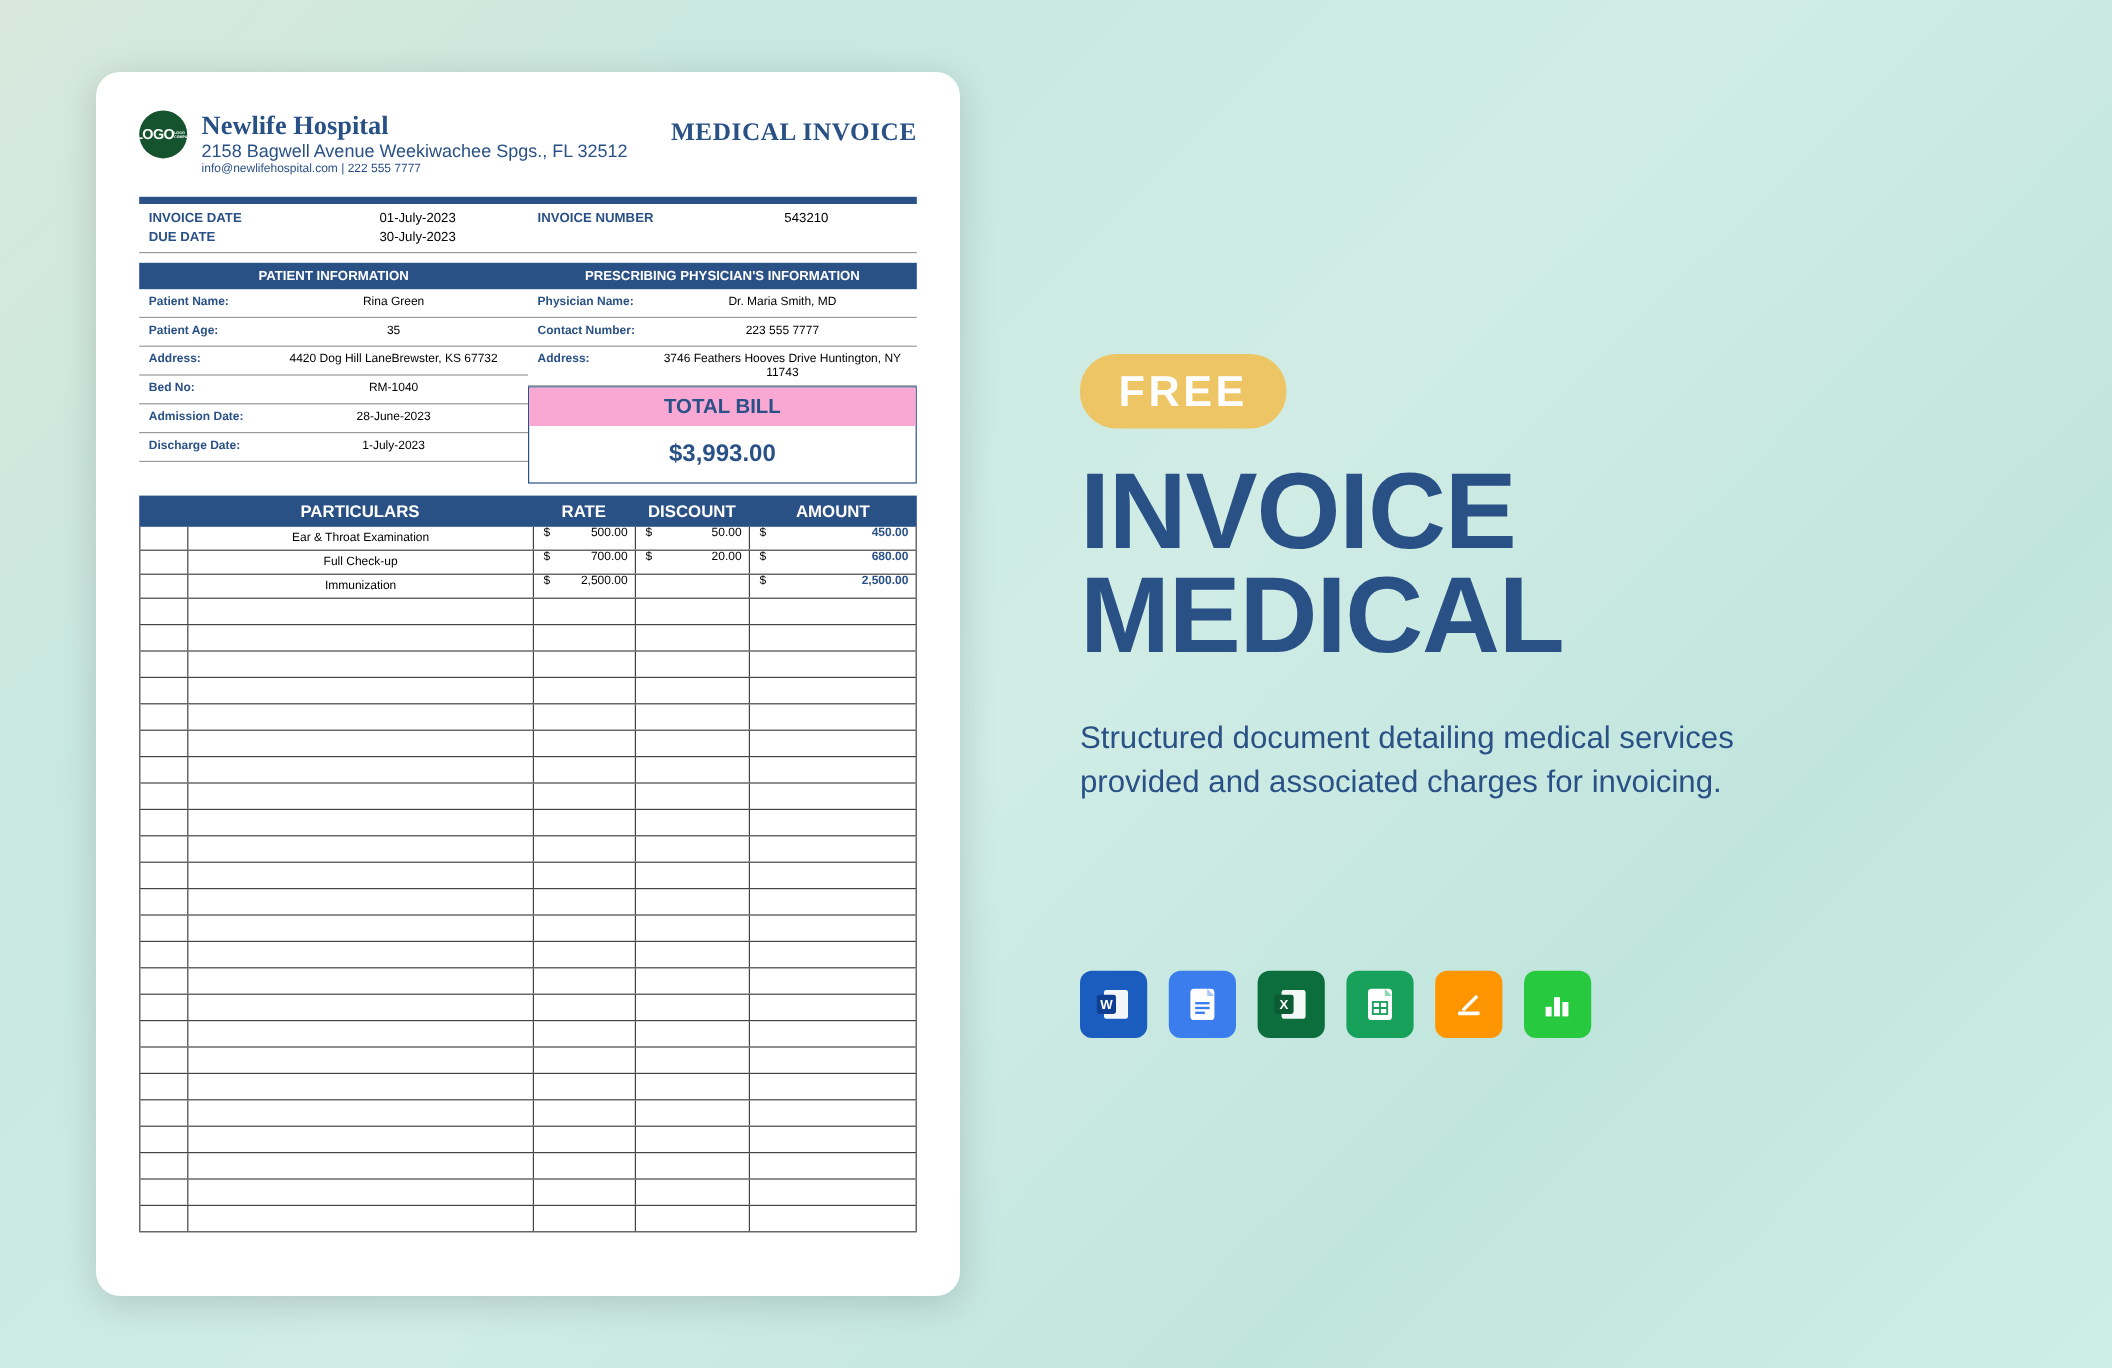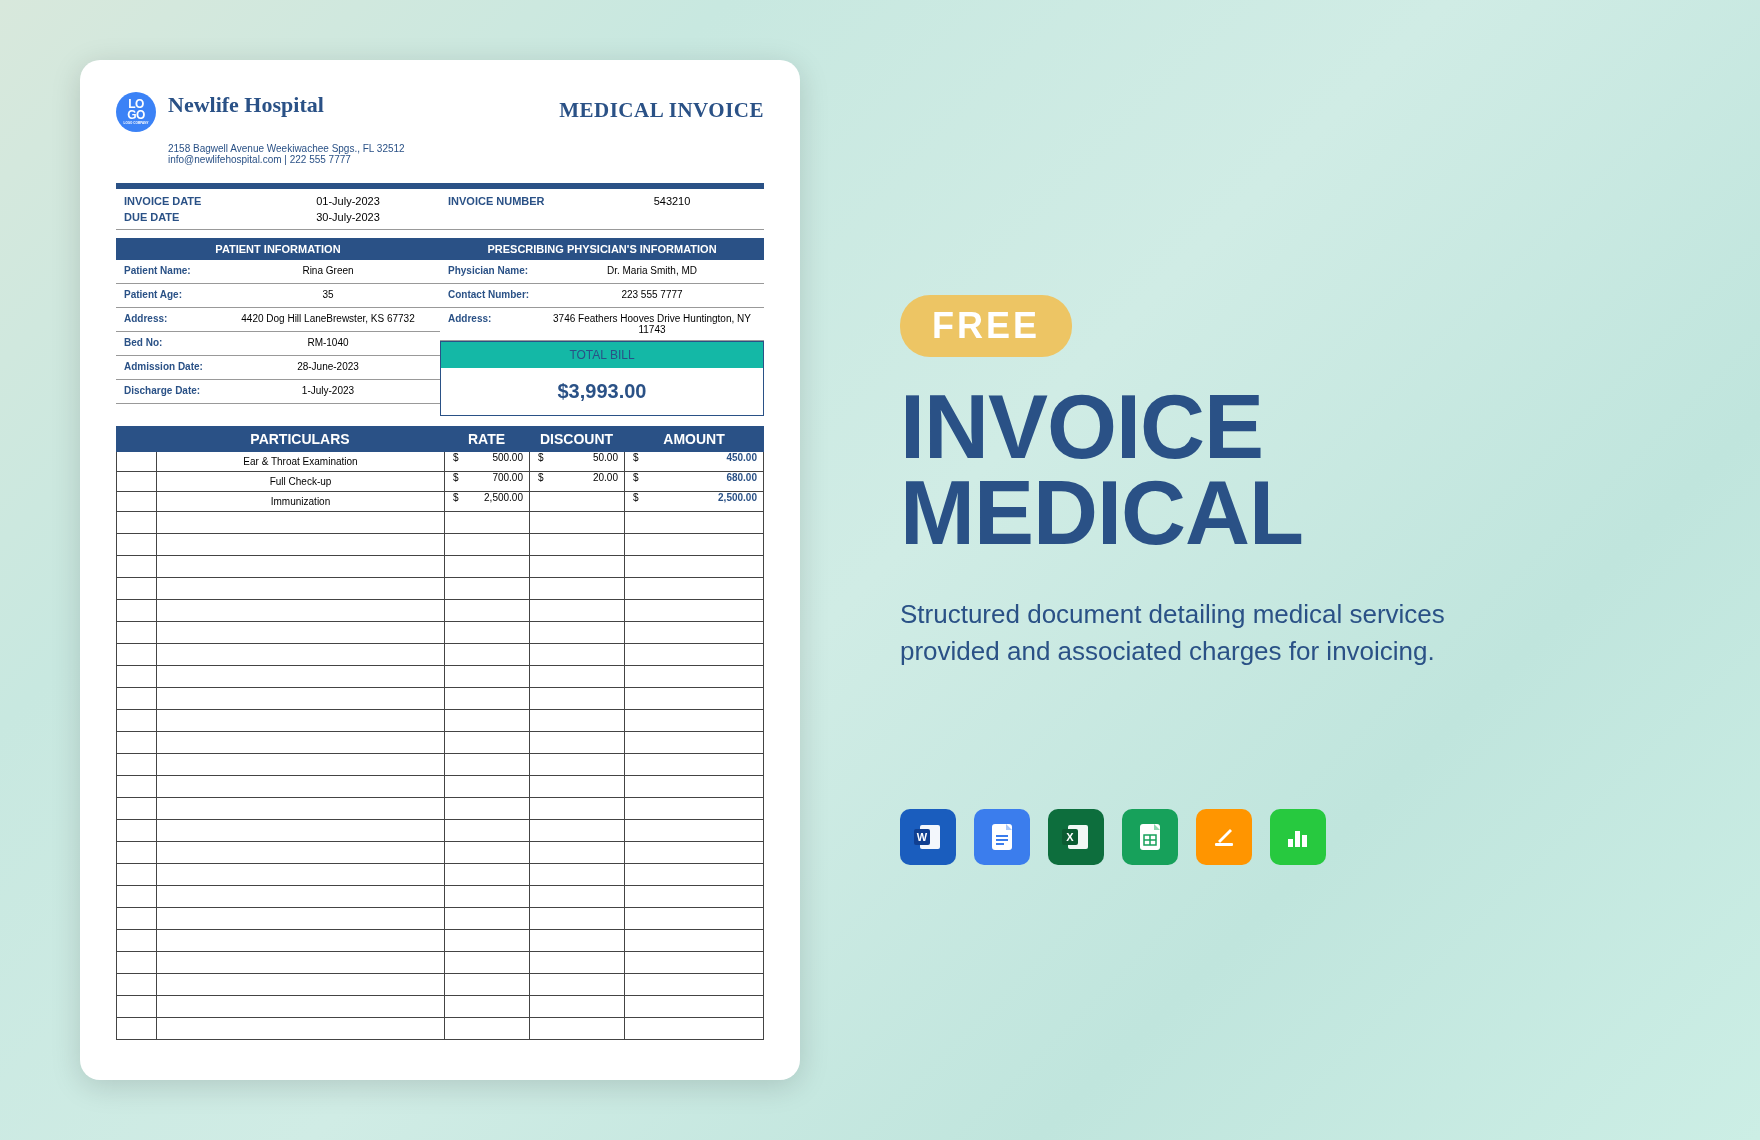--- a/index.html
+++ b/index.html
@@ -19,41 +19,41 @@
     height: 1020px;
     background: #fff;
     border-radius: 20px;
     box-shadow: 0 6px 30px rgba(0,0,0,0.15);
     padding: 32px 36px 0 36px;
     position: relative;
     overflow: hidden;
   }
   .hdr { display: flex; justify-content: space-between; align-items: flex-start; margin-bottom: 18px; }
   .company-block { display: flex; gap: 12px; align-items: flex-start; }
-  .logo-circle { width: 40px; height: 40px; border-radius: 50%; background:#3b82f6; display:flex; flex-direction:column; align-items:center; justify-content:center; color:#fff; font-size:12px; font-weight:bold; line-height:0.9; letter-spacing:-0.5px;}
+  .logo-circle { width: 40px; height: 40px; border-radius: 50%; background:#14532d; display:flex; flex-direction:row; align-items:center; justify-content:center; color:#fff; font-size:12px; font-weight:bold; line-height:0.9; letter-spacing:-0.5px;}
   .logo-circle span.sub{font-size:3px; margin-top:1px; letter-spacing:0;}
   .company-text h1 { color:#2a5186; font-size:22px; font-weight:700; font-family: 'Times New Roman', serif;}
-  .company-text .l1 { color:#2a5186; font-size:10px;margin-top:25px; }
+  .company-text .l1 { color:#2a5186; font-size:15px; }
   .company-text .l2 { color:#2a5186; font-size:10px; }
   .doc-title { color:#2a5186; font-size:21px; font-weight:700; letter-spacing:0.5px; font-family:'Times New Roman', serif; padding-top:6px;}
   .bar-line { height:6px; background:#2a5186; margin-bottom:0;}
   .meta-grid { display:flex; border-bottom:1px solid #999;}
   .meta-col { flex:1; display:flex;}
   .meta-labels { width:140px; padding:4px 8px;}
   .meta-labels div { color:#2a5186; font-size:11px; font-weight:700; padding:2px 0;}
   .meta-values { flex:1; padding:4px 0; text-align:center;}
   .meta-values div { font-size:11px; padding:2px 0;}
   .info-grid { display:flex; gap:0; margin-top:8px;}
   .info-col { flex:1;}
   .section-header { background:#2a5186; color:#fff; font-size:11px; font-weight:700; text-align:center; padding:5px 0;}
   .field-row { display:flex; border-bottom:1px solid #999; min-height:24px;}
   .field-label { width:100px; padding:5px 8px; color:#2a5186; font-size:10px; font-weight:700;}
   .field-value { flex:1; padding:5px 4px; font-size:10px; text-align:center;}
   .total-box { border:1px solid #2a5186;}
-  .total-header { background:#14b8a6; color:#2a5186; font-size:12px; font-weight:400; text-align:center; padding:6px 0;}
+  .total-header { background:#f9a8d4; color:#2a5186; font-size:17px; font-weight:700; text-align:center; padding:6px 0;}
   .total-value { color:#2a5186; font-size:20px; font-weight:700; text-align:center; padding:12px 0;}
   .table-wrap { margin-top:10px;}
   .line-header { background:#2a5186; color:#fff; font-size:14px; font-weight:700; display:flex;}
   .line-header div { padding:5px 4px; text-align:center;}
   .c-num{width:40px;}
   .c-part{flex:1.6;}
   .c-rate{width:85px;}
   .c-disc{width:95px;}
   .c-amt{width:140px;}
   .line-row { display:flex; border-bottom:1px solid #444; font-size:10px;}

